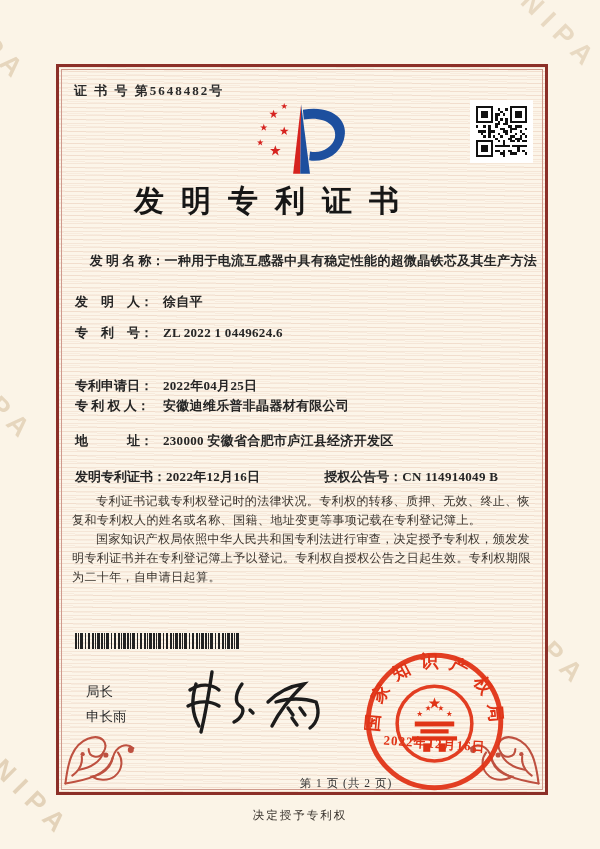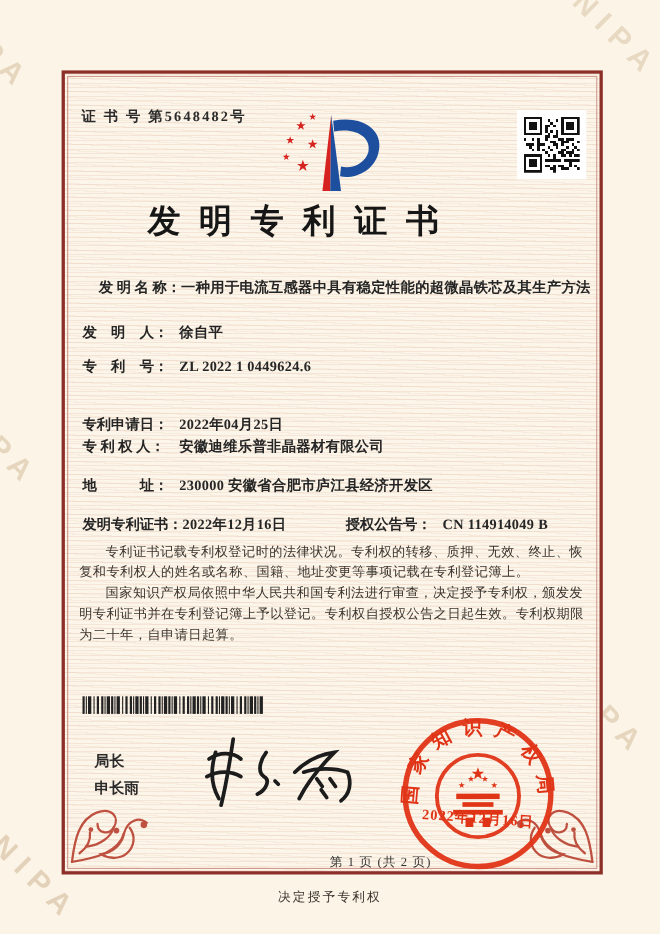--- a/index.html
+++ b/index.html
@@ -14,47 +14,47 @@
 
   
   .frame { position:absolute; left:56px; top:64px; width:492px; height:731px;
            border:3px solid #8c2f28;
            background-color:#fcf5e9;
            background-image:
              repeating-linear-gradient(0deg, rgba(208,148,118,.16) 0 1px, rgba(255,255,255,0) 1px 4px),
              repeating-linear-gradient(3deg, rgba(208,148,118,.10) 0 1px, rgba(255,255,255,0) 1px 6px); }
   .frame-inner { position:absolute; inset:2px; border:1px solid #cf9a8d; pointer-events:none; }
 
-  .cert-number { position:absolute; left:74px; top:97px; font-size:13px; font-weight:bold;
+  .cert-number { position:absolute; left:74px; top:82px; font-size:13px; font-weight:bold;
                  letter-spacing:2px; color:#2b2b2b; }
 
   .logo { position:absolute; left:245px; top:99px; width:114px; height:80px; }
 
   .qr { position:absolute; left:470px; top:100px; width:63px; height:63px; background:#ffffff;
         padding:6px; }
   .qr svg { width:100%; height:100%; display:block; }
 
   .title { position:absolute; left:0; top:181px; width:533px; text-align:center;
            font-size:30px; font-weight:bold; color:#161616; letter-spacing:17px; text-indent:17px; }
 
   .row { position:absolute; left:75px; width:462px; font-size:13px; font-weight:bold;
          color:#252525; white-space:nowrap; }
   .flabel { display:inline-block; min-width:88px; }
   .fvalue { letter-spacing:.3px; }
-  .row2-label { margin-left:54px; }
+  .row2-label { margin-left:54px;text-align:right; }
 
   .paras { position:absolute; left:72px; top:492px; width:462px; font-size:12px;
            line-height:19px; color:#3a342e; letter-spacing:.4px; }
   .paras p { text-indent:2em; }
 
   .barcode { position:absolute; left:75px; top:633px; width:170px; height:16px; font-size:0; }
   .barcode i { display:inline-block; height:100%; background:#222; vertical-align:top; }
 
   .signer { position:absolute; left:86px; top:679px; font-family:"Liberation Sans","DejaVu Sans",sans-serif;
-            font-weight:bold; font-size:13.5px; color:#2b2b2b; line-height:25px; }
+            font-weight:normal; font-size:13.5px; color:#2b2b2b; line-height:25px; }
   .signature { position:absolute; left:172px; top:662px; width:160px; height:80px; }
 
   .seal { position:absolute; left:364px; top:651px; width:141px; height:141px; }
   .seal-date { position:absolute; left:362px; top:735px; width:145px; text-align:center;
                font-size:13px; font-weight:bold; color:#e03417; transform:rotate(4deg);
                letter-spacing:1px; }
 
   .page-number { position:absolute; left:56px; top:776px; width:580px; text-align:center;
                  font-size:11.5px; color:#333; letter-spacing:1px; }
   .footer-note { position:absolute; left:0; top:808px; width:600px; text-align:center;

